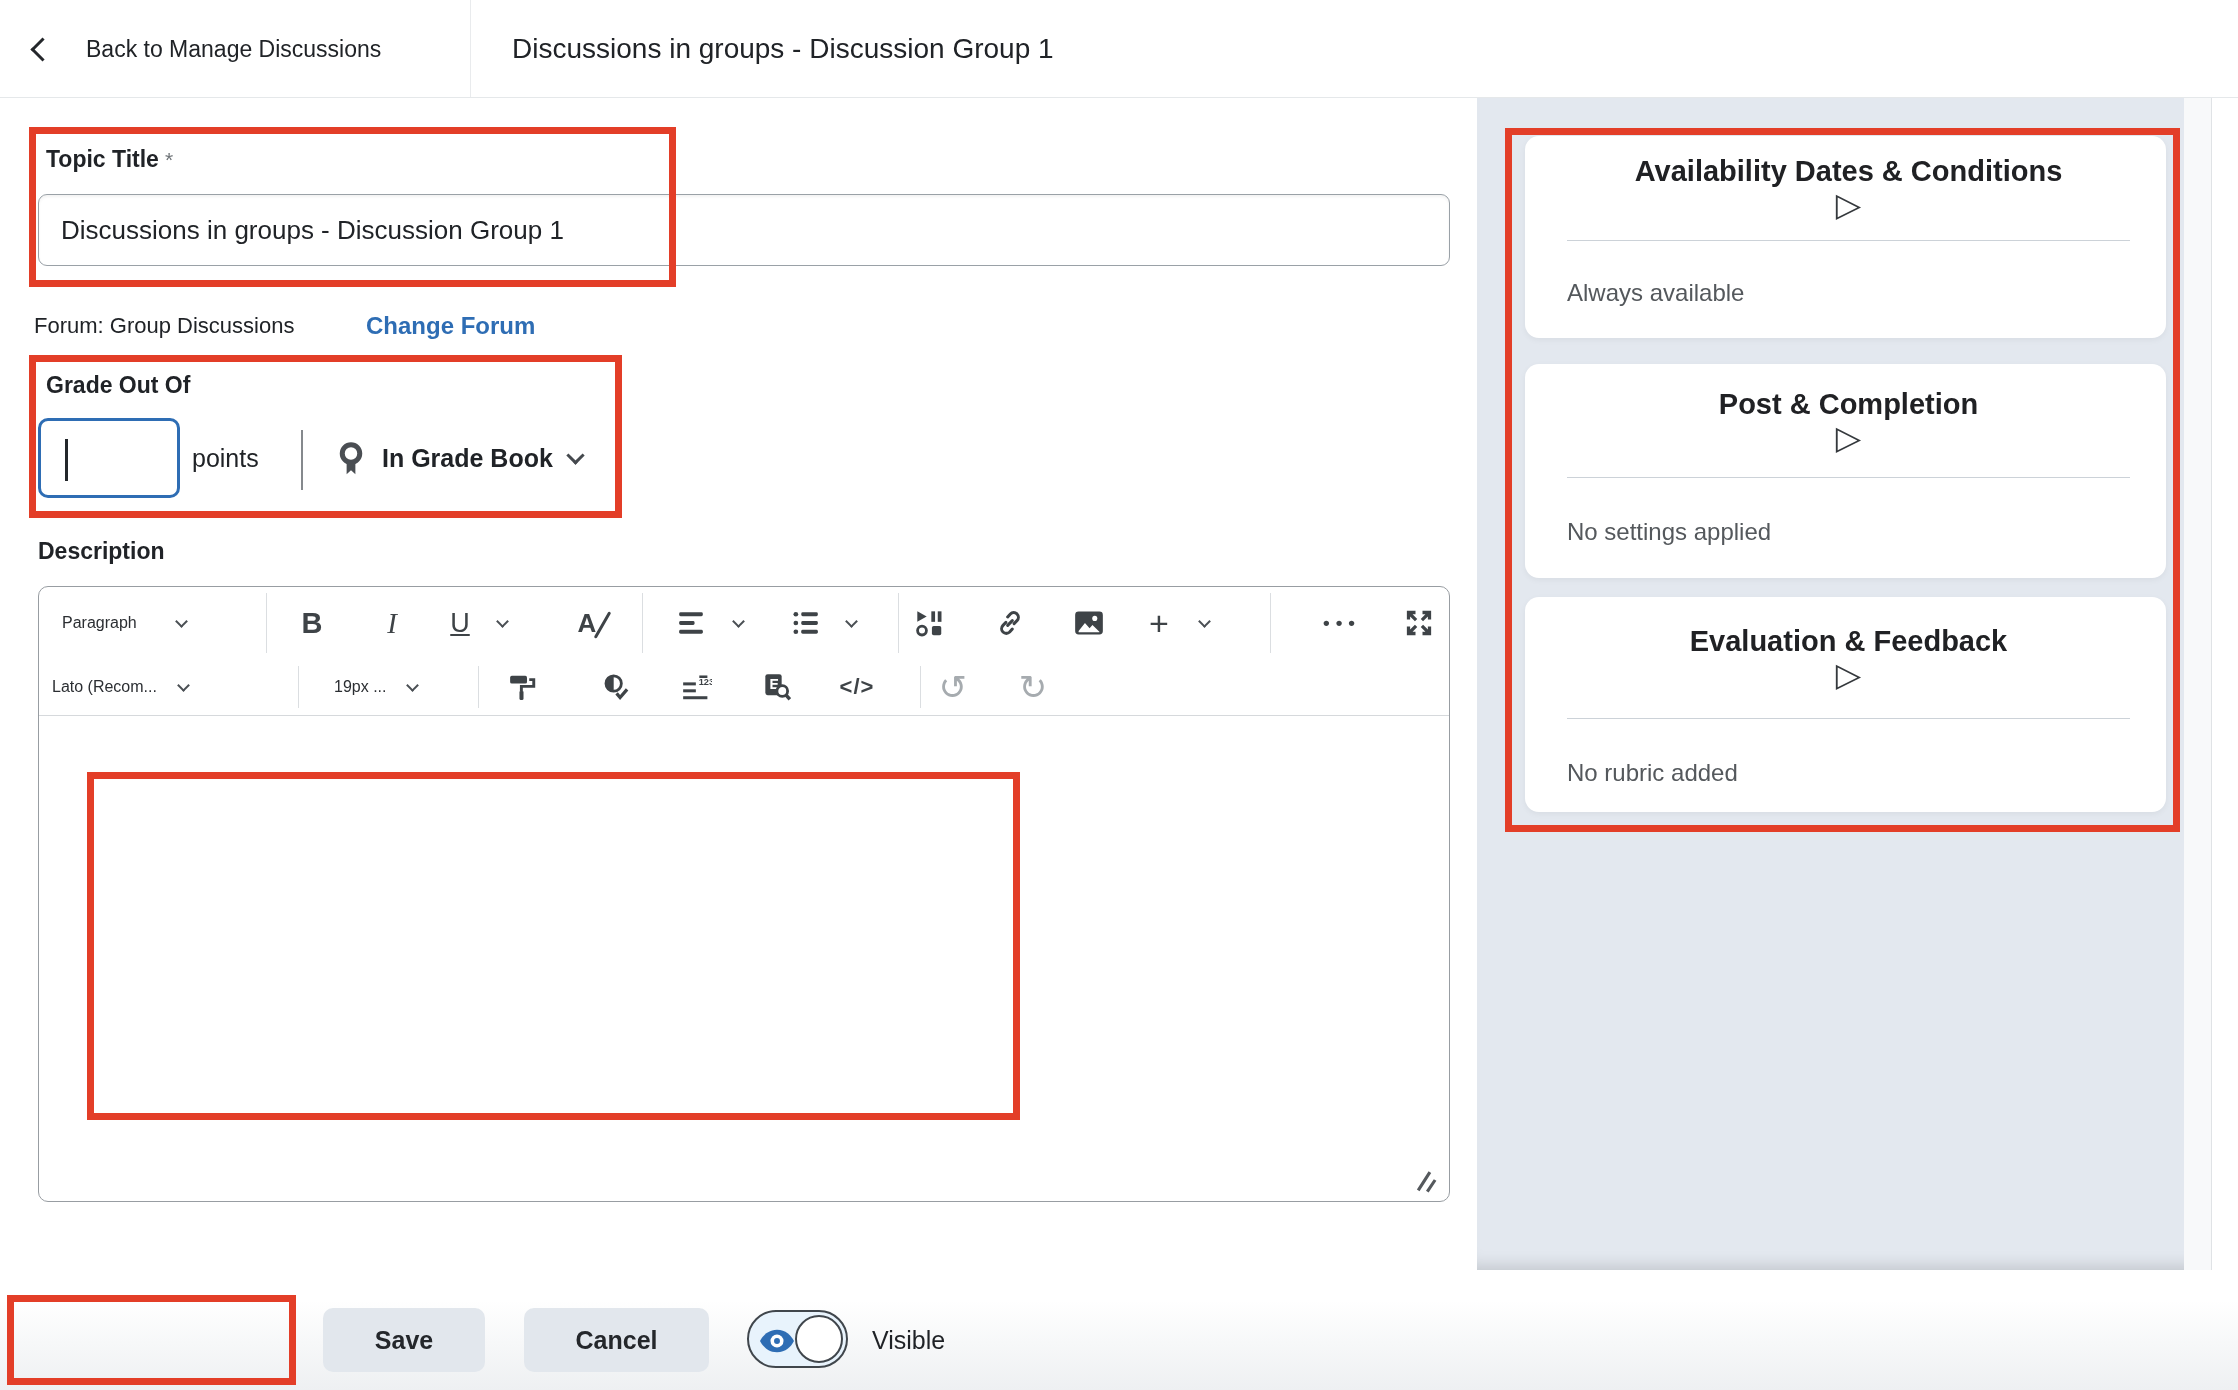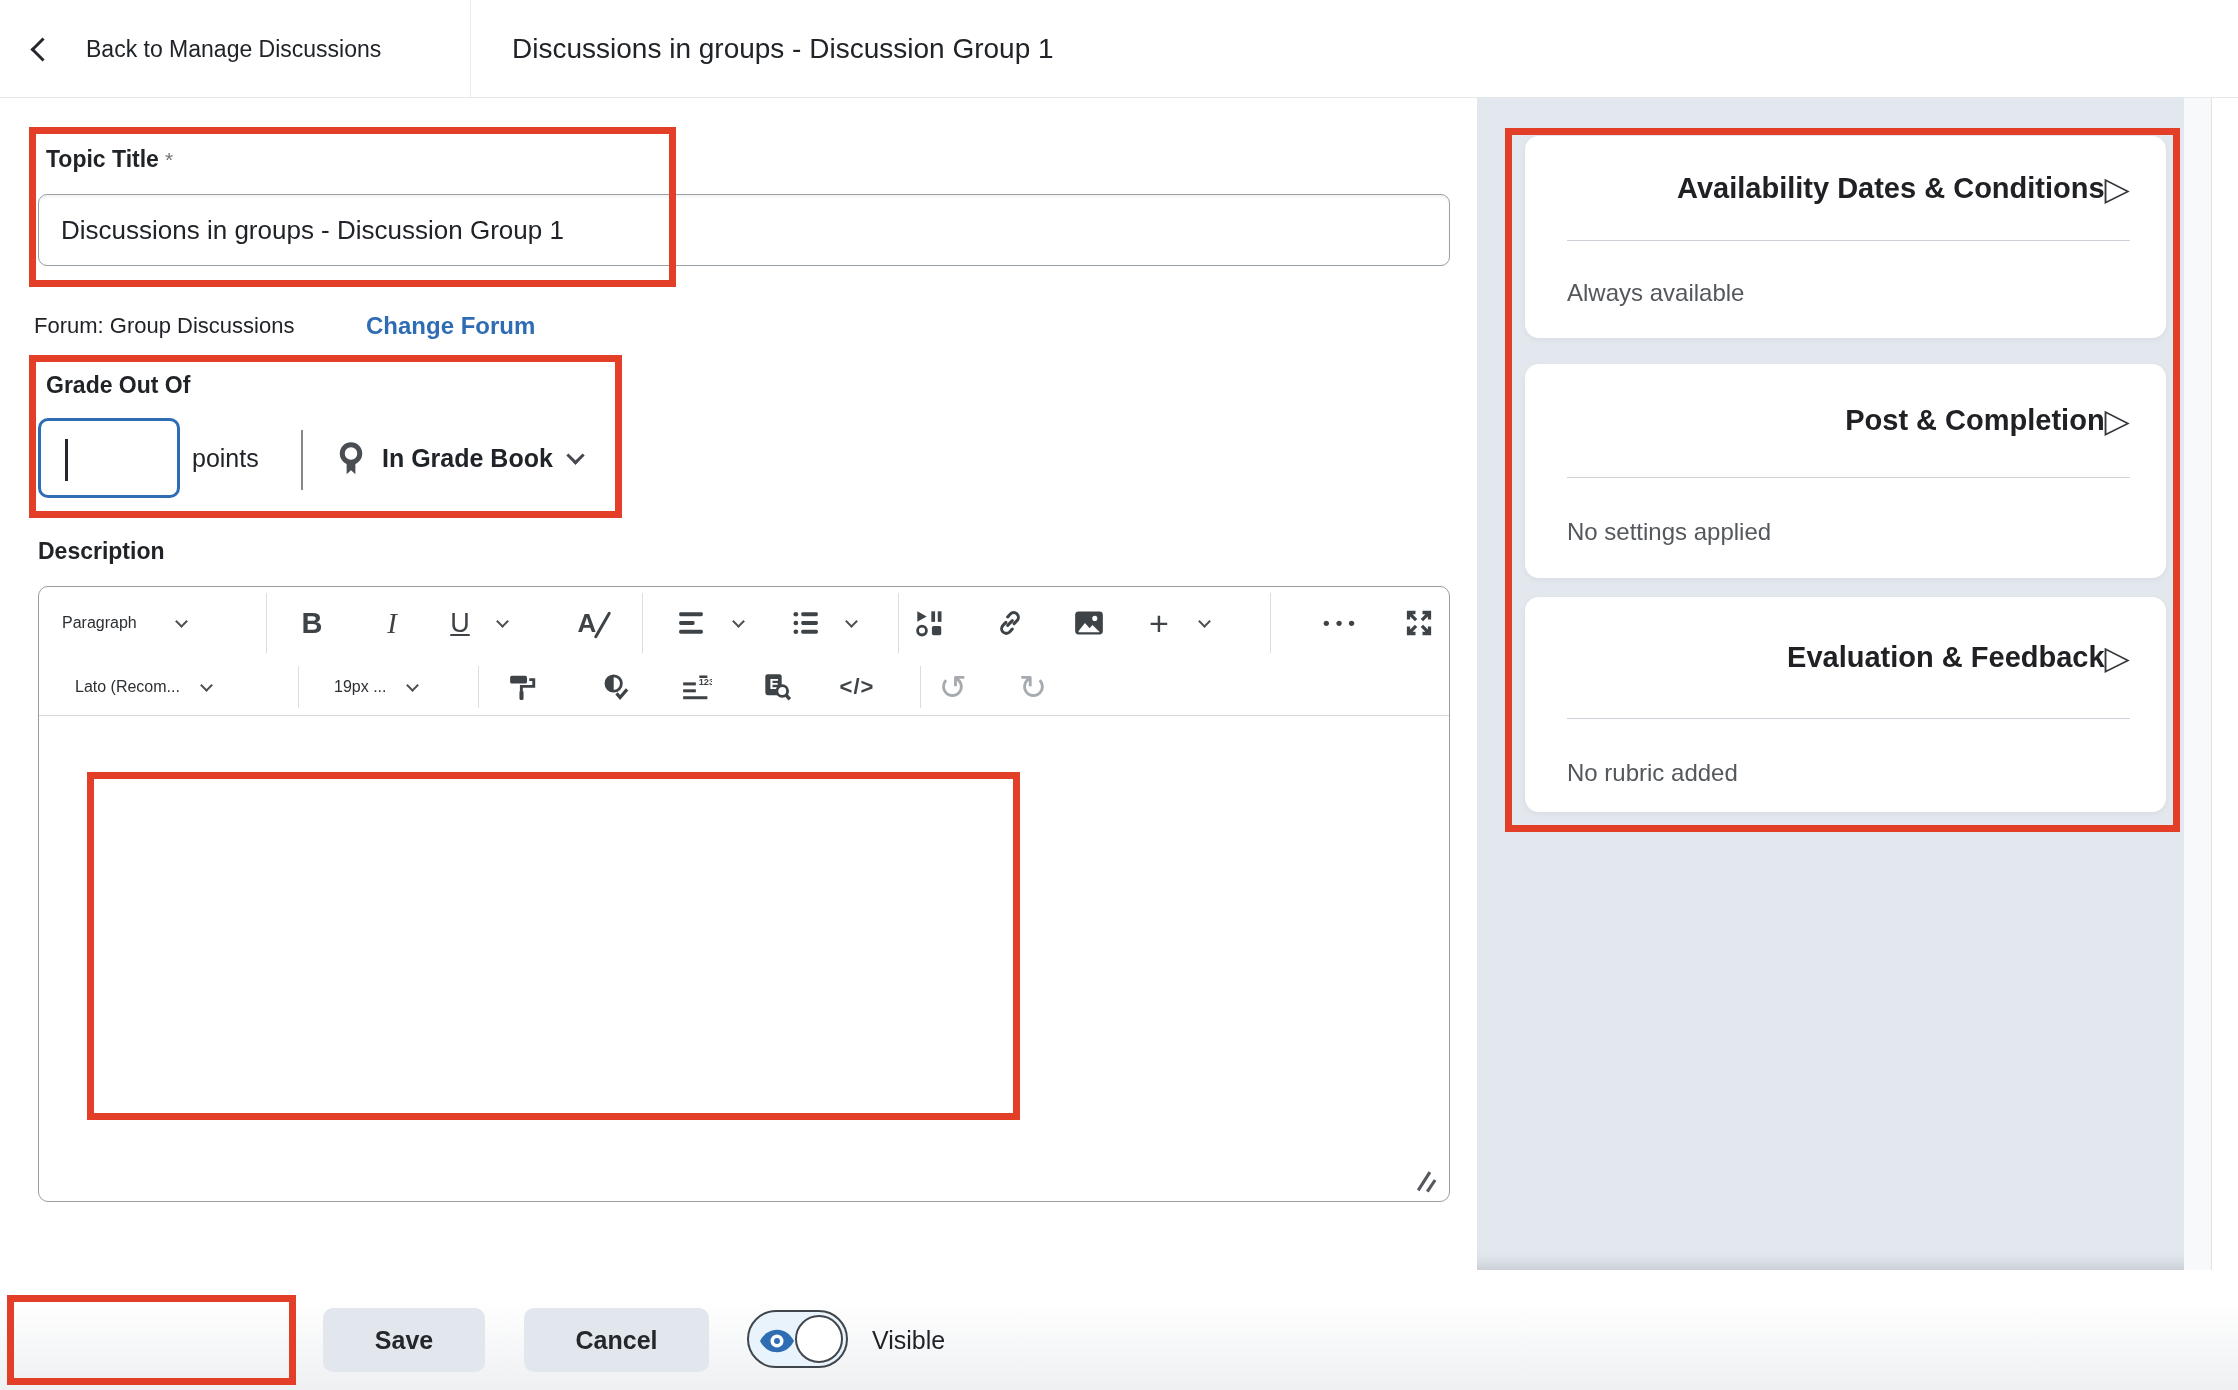--- a/index.html
+++ b/index.html
@@ -63,21 +63,21 @@
   .dots-glyph{font-size:19px;letter-spacing:6px;font-weight:bold;padding-left:6px;}
   .disabled-ico{color:#a6abaf;font-size:34px;font-family:"DejaVu Sans",sans-serif;}
   .src-glyph{font-size:22px;font-weight:bold;letter-spacing:1px;}
   .editor-body{position:absolute;left:0;top:130px;width:100%;height:486px;cursor:text;}
   .resize-handle{position:absolute;right:10px;bottom:8px;}
   
   .sidebar{position:absolute;left:1477px;top:98px;width:734px;height:1172px;background:var(--sidebar-bg);box-shadow:inset 0 -16px 16px -12px rgba(0,0,0,0.15);}
   .scroll-strip{position:absolute;left:2184px;top:98px;width:27px;height:1172px;background:#f8f9fa;}
   .right-strip-line{position:absolute;left:2211px;top:98px;width:1px;height:1172px;background:#e0e3e6;}
   .card{position:absolute;left:48px;width:641px;background:#fff;border-radius:14px;box-shadow:0 2px 6px rgba(0,0,0,0.05);padding:0 36px 0 42px;}
-  .card-head{display:flex;align-items:center;justify-content:flex-end;cursor:pointer;}
+  .card-head{display:flex;align-items:center;justify-content:center;cursor:pointer;flex-direction:column;}
   .card-title{font-size:29px;font-weight:bold;color:#202124;}
   .card-chev{font-family:"DejaVu Sans",sans-serif;font-size:33px;color:#35393d;line-height:1;}
   .card-div{height:1px;background:#ccd2d8;}
   .card-status{font-size:24px;color:#54585c;}
   
   .footer{position:absolute;left:0;top:1270px;width:2238px;height:120px;background:linear-gradient(180deg,#ffffff 0%,#ffffff 25%,#eef0f2 100%);}
   .btn{position:absolute;top:38px;height:64px;border:none;border-radius:10px;font-family:inherit;font-size:25px;font-weight:bold;cursor:pointer;display:flex;align-items:center;justify-content:center;}
   .btn-primary{left:14px;width:271px;background:var(--blue);color:#fff;}
   .btn-neutral{background:#e2e7ed;color:#24272b;}
   .btn-save{left:323px;width:162px;}
@@ -212,21 +212,21 @@
       <svg width="28" height="28" viewBox="0 0 24 24" fill="none" stroke="#3e4347" stroke-width="2.8" stroke-linejoin="miter">
         <path d="M15 3h6v6M21 3l-6.5 6.5"></path>
         <path d="M9 3H3v6M3 3l6.5 6.5"></path>
         <path d="M15 21h6v-6M21 21l-6.5-6.5"></path>
         <path d="M9 21H3v-6M3 21l6.5-6.5"></path>
       </svg>
     </div>
   </div>
 
   <div class="tb-row tb-row2">
-    <div class="ti" style="left:23px;width:250px;justify-content:flex-start;padding-left:13px;">
+    <div class="ti" style="left:0;width:250px;justify-content:flex-start;padding-left:13px;">
       <span class="dd-text">Lato (Recom...</span>
       <span class="sm-chev" style="margin-left:22px;"></span>
     </div>
     <div class="tsep" style="left:259px;"></div>
     <div class="ti" style="left:275px;width:155px;justify-content:flex-start;padding-left:20px;">
       <span class="dd-text">19px ...</span>
       <span class="sm-chev" style="margin-left:22px;"></span>
     </div>
     <div class="tsep" style="left:439px;"></div>
     <div class="ti" style="left:455px;width:56px;">

